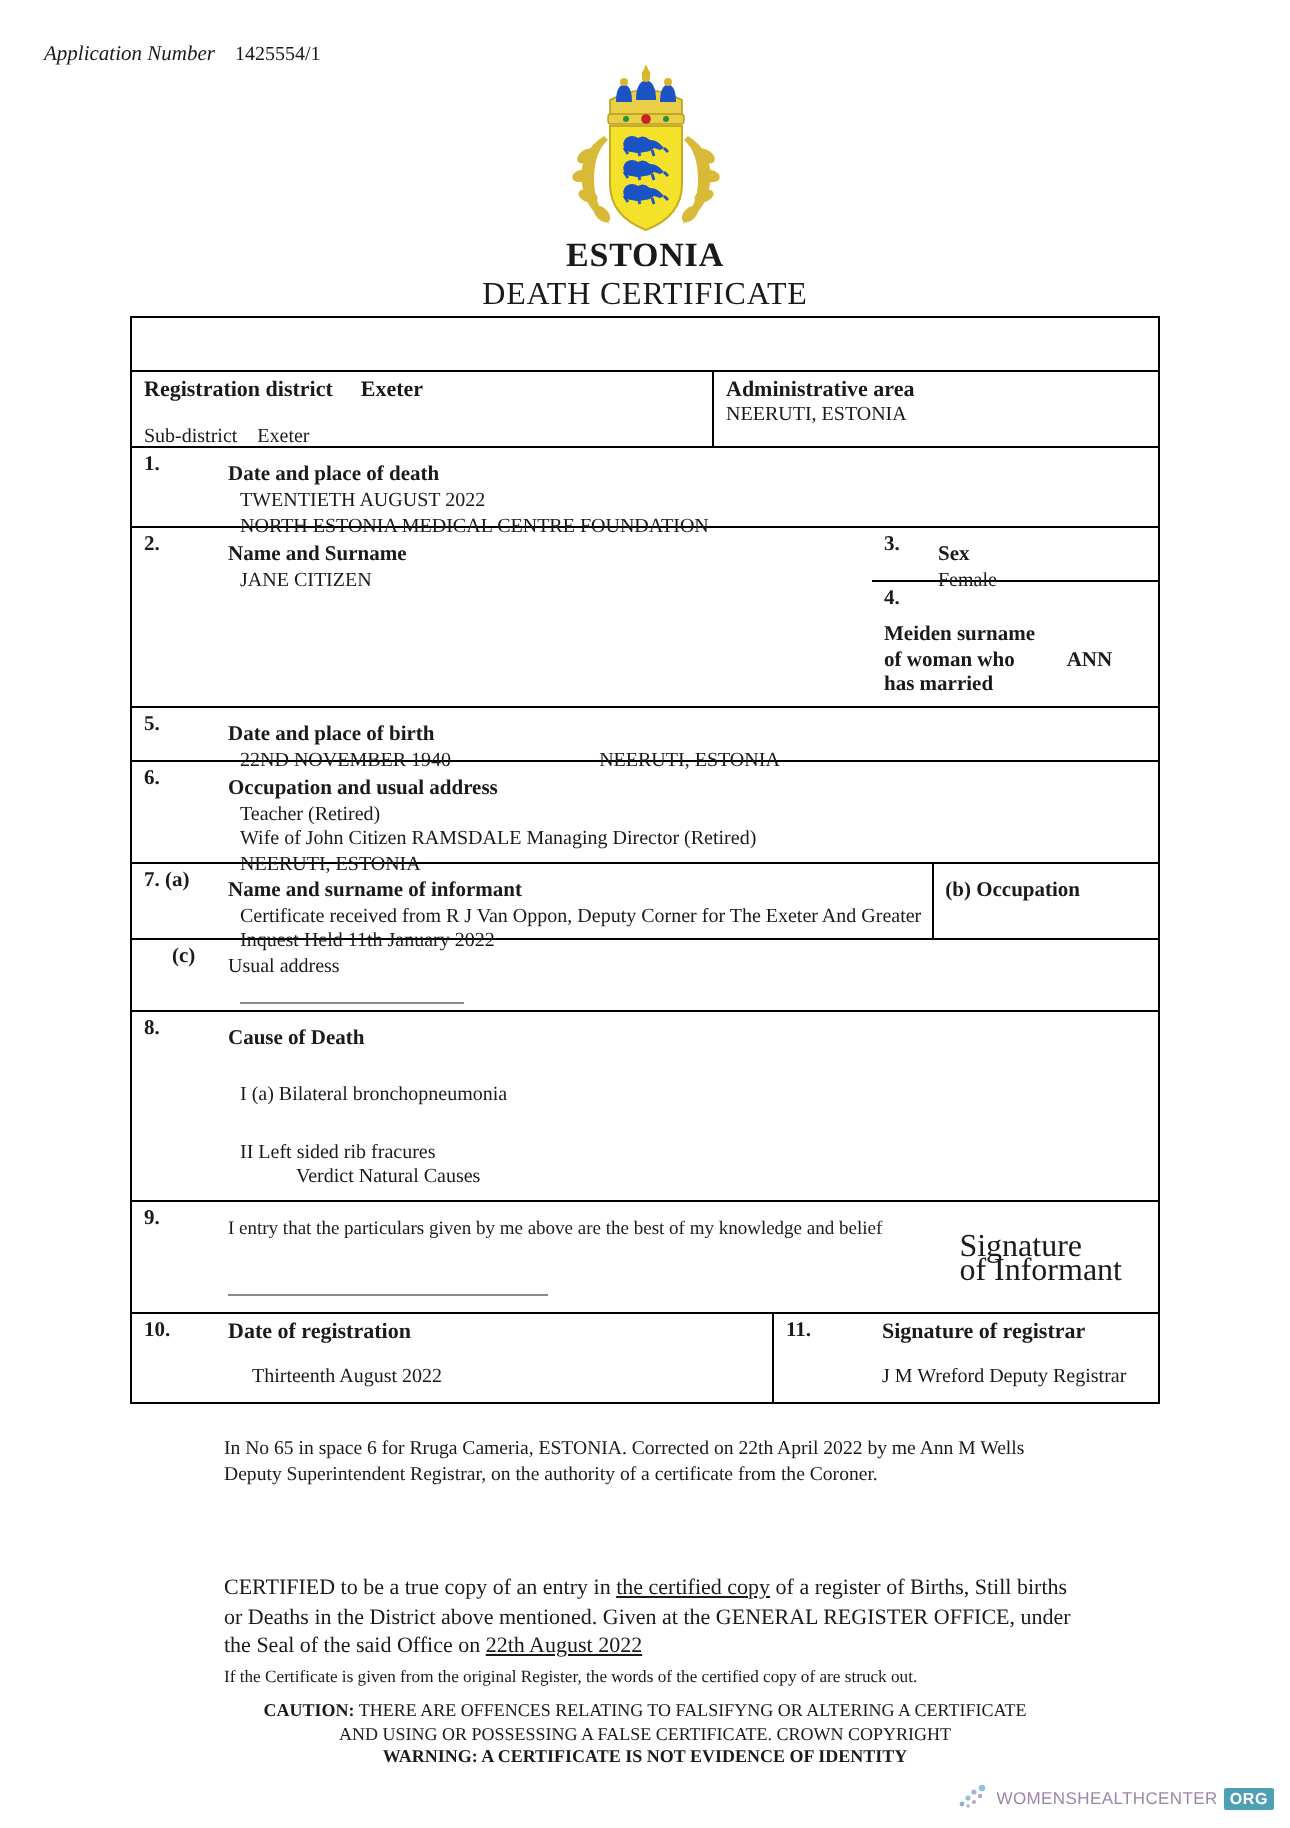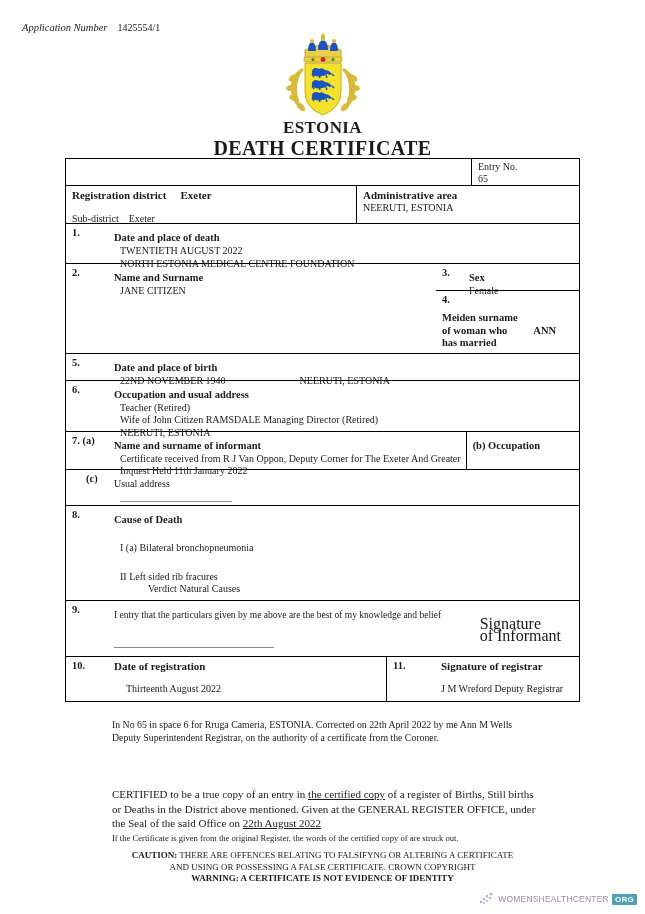--- a/index.html
+++ b/index.html
@@ -53,22 +53,22 @@
     top: 118px;
     text-align: center;
   }
   .title-country {
     font-size: 17px;
     font-weight: bold;
     letter-spacing: 0.4px;
     line-height: 20px;
   }
   .title-doc {
-    font-size: 20px;
-    font-weight: bold;
+    font-size: 16px;
+    font-weight: normal;
     letter-spacing: 0.4px;
     line-height: 20px;
   }
 
   
   .cert-table {
     position: absolute;
     left: 65px;
     top: 158px;
     width: 515px;
@@ -351,24 +351,20 @@
 
   <div class="title-block">
     <div class="title-country">ESTONIA</div>
     <div class="title-doc">DEATH CERTIFICATE</div>
   </div>
 
   <div class="cert-table">
 
     <div class="row r-entry">
       <div class="cell left"></div>
-      <div class="cell right vline">
-        <div class="entry-lbl">Entry No.</div>
-        <div class="entry-val">65</div>
-      </div>
     </div>
 
     <div class="row r-reg">
       <div class="cell left">
         <div class="reg-line">
           <span>Registration district</span><span class="dist">Exeter</span>
         </div>
         <div class="sub-line">
           <span>Sub-district</span><span class="sd">Exeter</span>
         </div>

